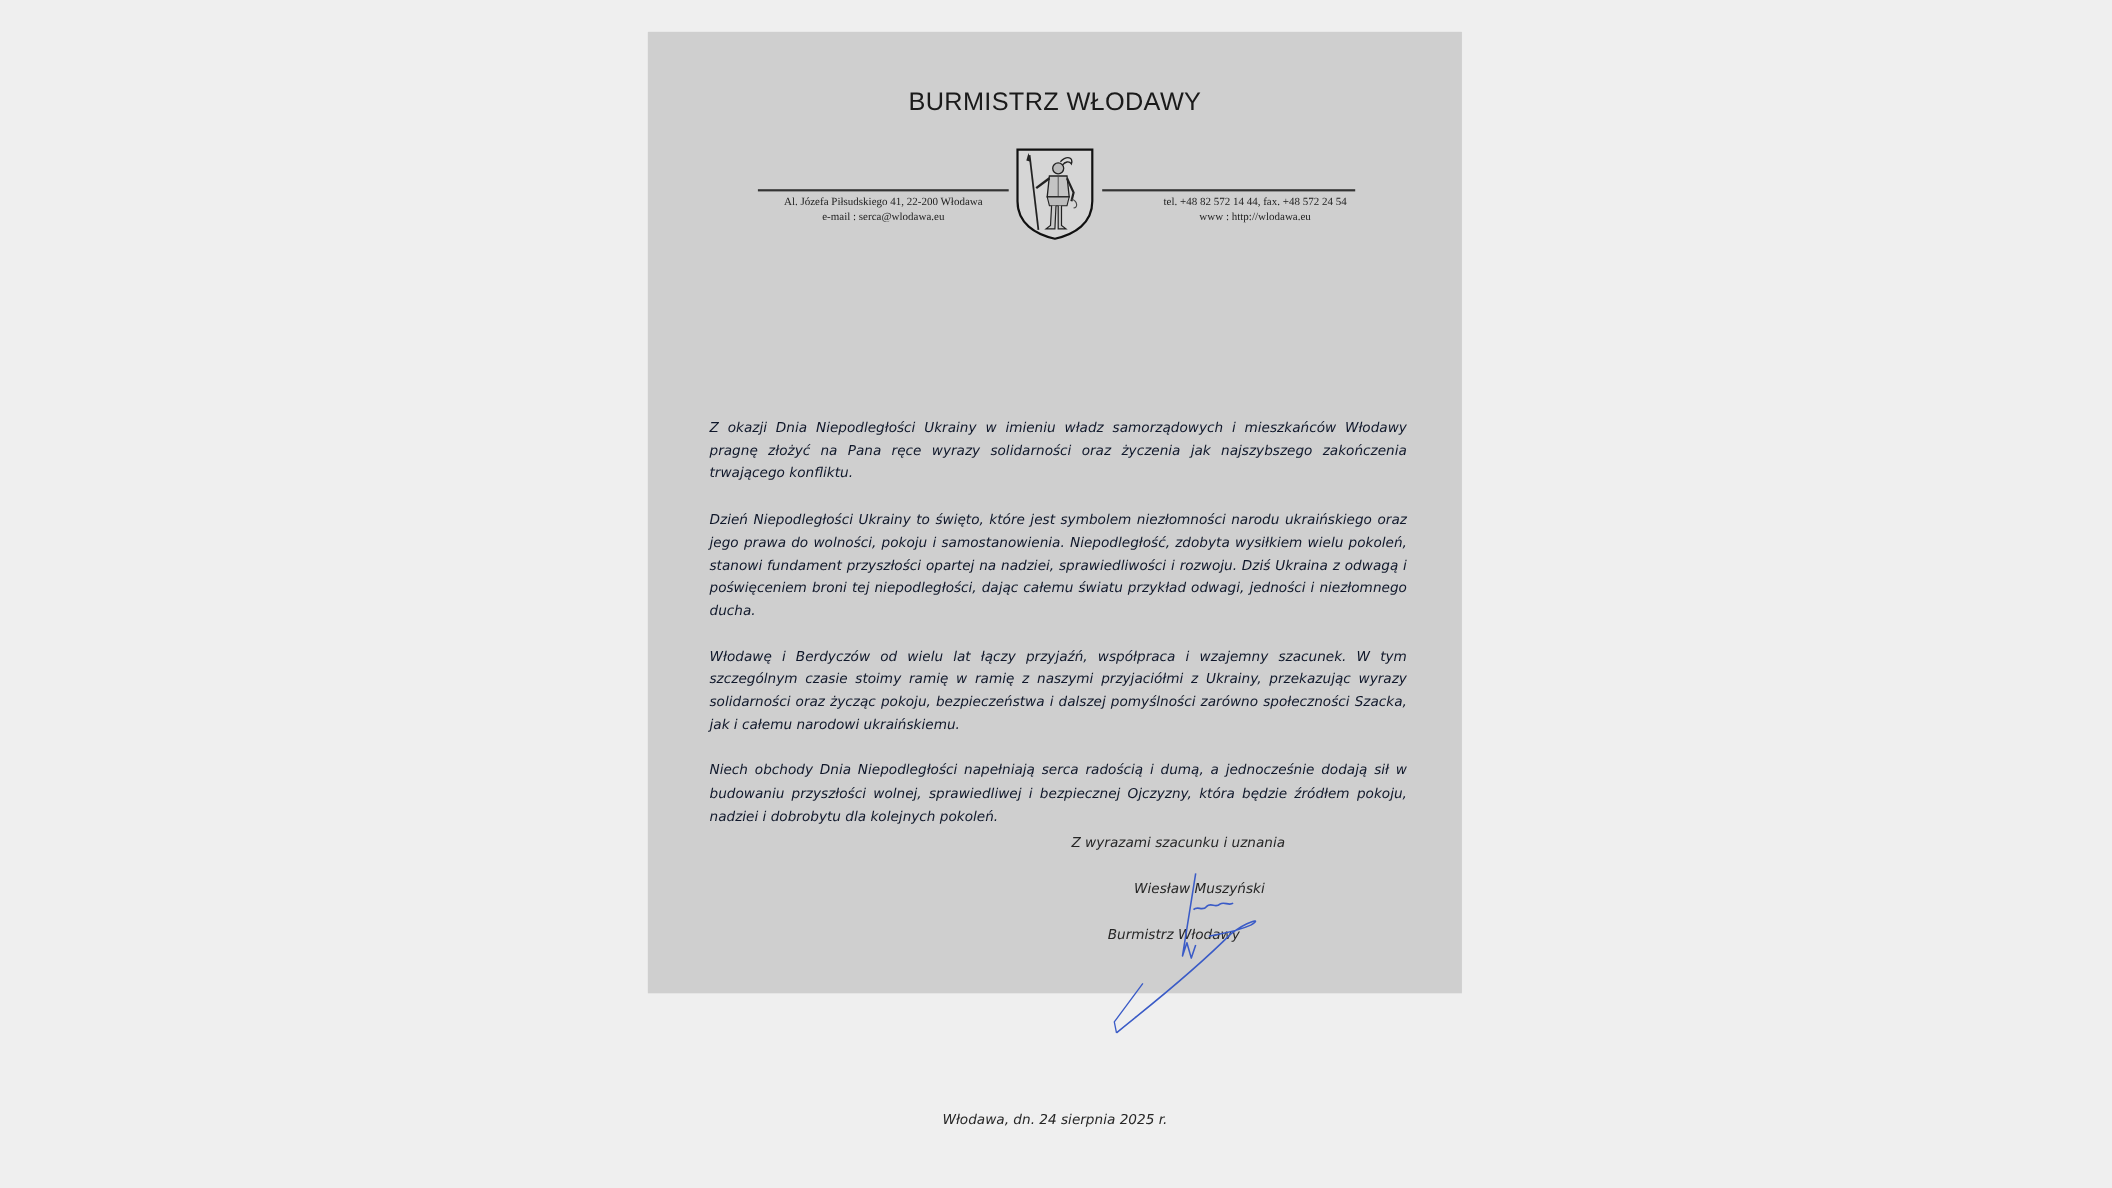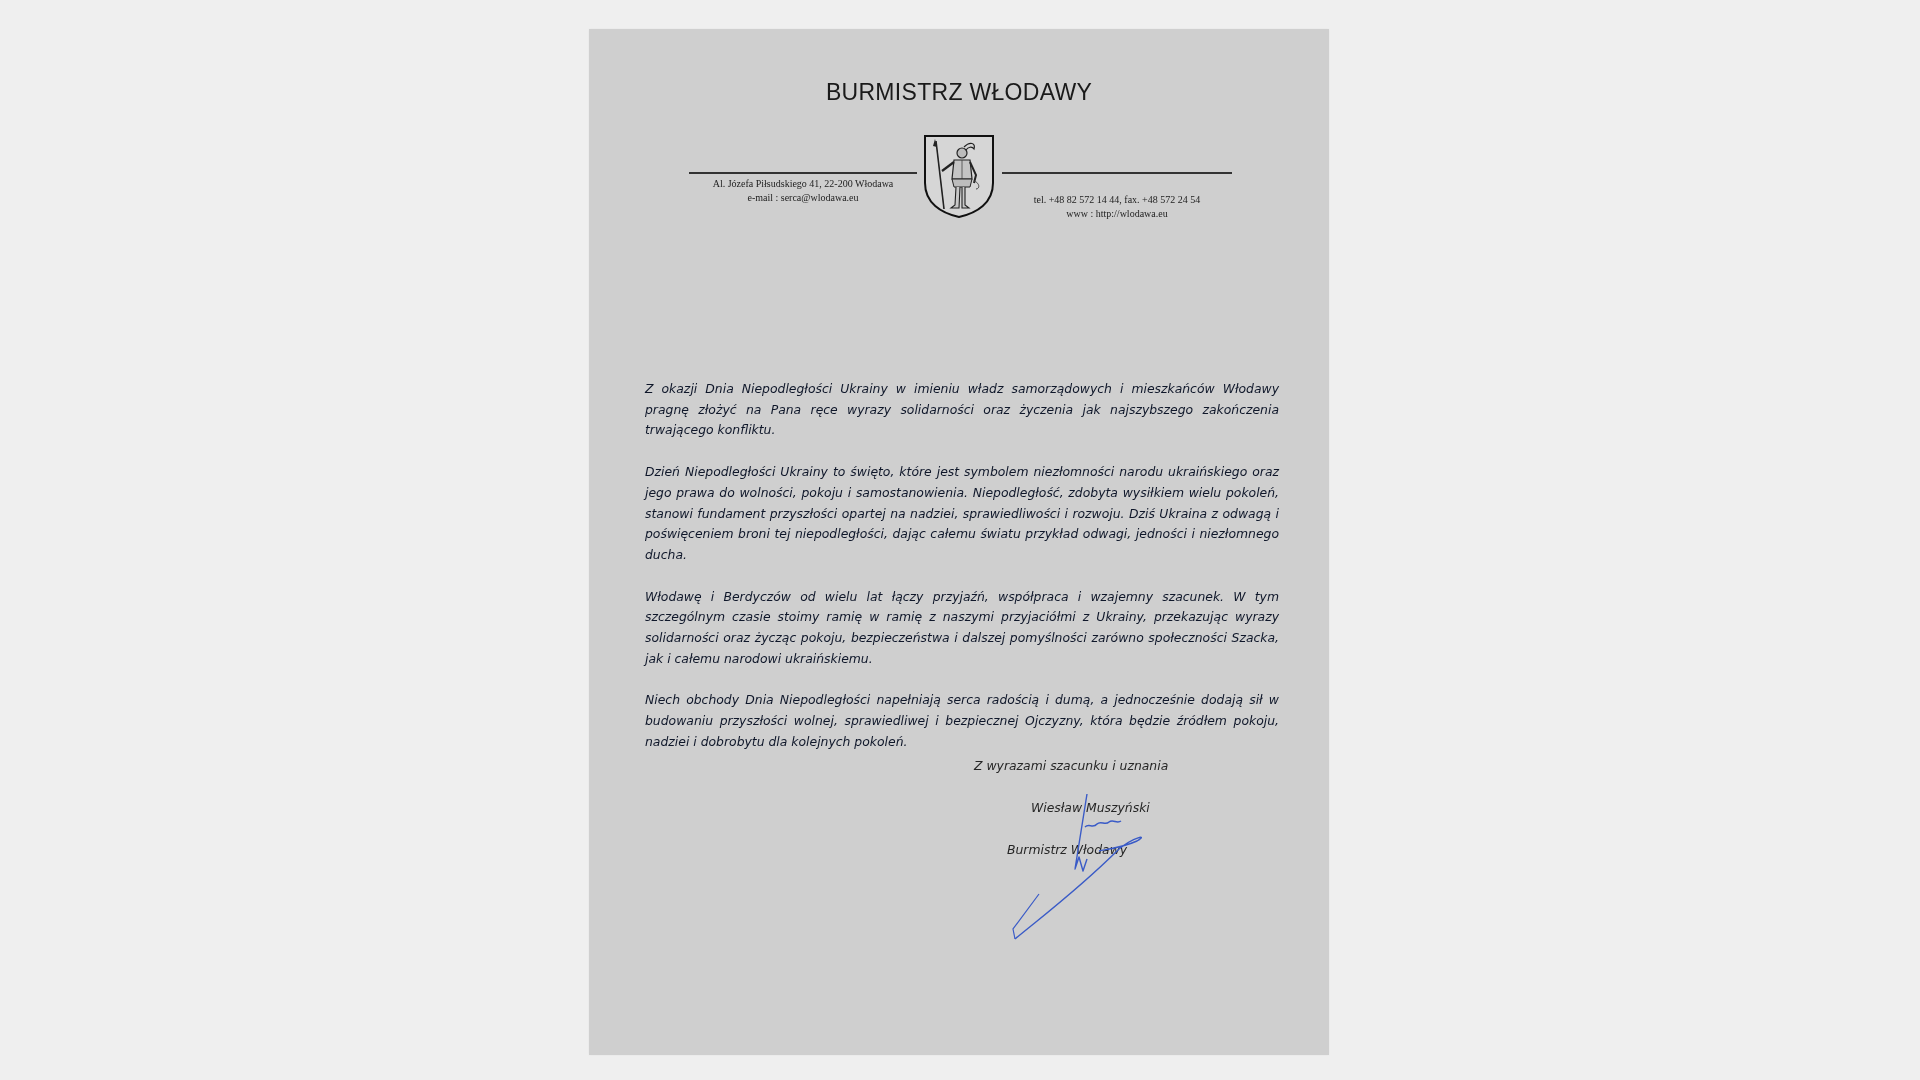--- a/index.html
+++ b/index.html
@@ -6,21 +6,21 @@
   body {
     width: 1920px; height: 1080px;
     background: #efefef;
     position: relative;
     overflow: hidden;
     font-family: "DejaVu Sans", sans-serif;
   }
   .page {
     position: absolute;
     left: 589px; top: 29px;
-    width: 740px; height: 1026px;
+    width: 740px; height: 874px;
     background: #cfcfcf;
     box-shadow: 0 0 2px rgba(0,0,0,0.05);
   }
   .title {
     position: absolute;
     left: 0; right: 0; top: 50px;
     text-align: center;
     font-family: "Liberation Sans", sans-serif;
     font-size: 23px;
     color: #1a1a1a;
@@ -37,21 +37,21 @@
   .contact {
     position: absolute;
     top: 148px;
     font-family: "Liberation Serif", serif;
     font-size: 10px;
     line-height: 14px;
     color: #222;
     text-align: center;
   }
   .contact.left { left: 100px; width: 228px; }
-  .contact.right { left: 413px; width: 230px; margin-top: 16px; }
+  .contact.right { left: 437px; width: 230px; }
   .crest {
     position: absolute;
     left: 333px; top: 104px;
     width: 74px; height: 86px;
   }
   .addressee {
     position: absolute;
     left: 347px; top: 225px;
     font-family: "DejaVu Sans", sans-serif;
     font-style: italic;
@@ -156,13 +156,14 @@
     <div class="role">Burmistrz Włodawy</div>
   </div>
 
   <svg class="signature" viewBox="0 0 160 160">
     <path d="M78 5 L66 80 L70 68 L74 82 L78 70" fill="none" stroke="#3a5bc7" stroke-width="1.4" stroke-linejoin="round"></path>
     <path d="M6 150 L4 140 L30 105" fill="none" stroke="#3a5bc7" stroke-width="1.2"></path>
     <path d="M6 150 C30 130 70 100 110 60 C125 48 140 45 128 52 C115 58 100 60 90 62" fill="none" stroke="#3a5bc7" stroke-width="1.4"></path>
     <path d="M76 38 C80 34 84 40 88 35 C92 31 96 37 100 33 C104 30 108 35 112 32" fill="none" stroke="#3a5bc7" stroke-width="1.5"></path>
   </svg>
 
+  <div class="dateline">Włodawa, dn. 24 sierpnia 2025 r.</div>
 </div>
 
 </body></html>

